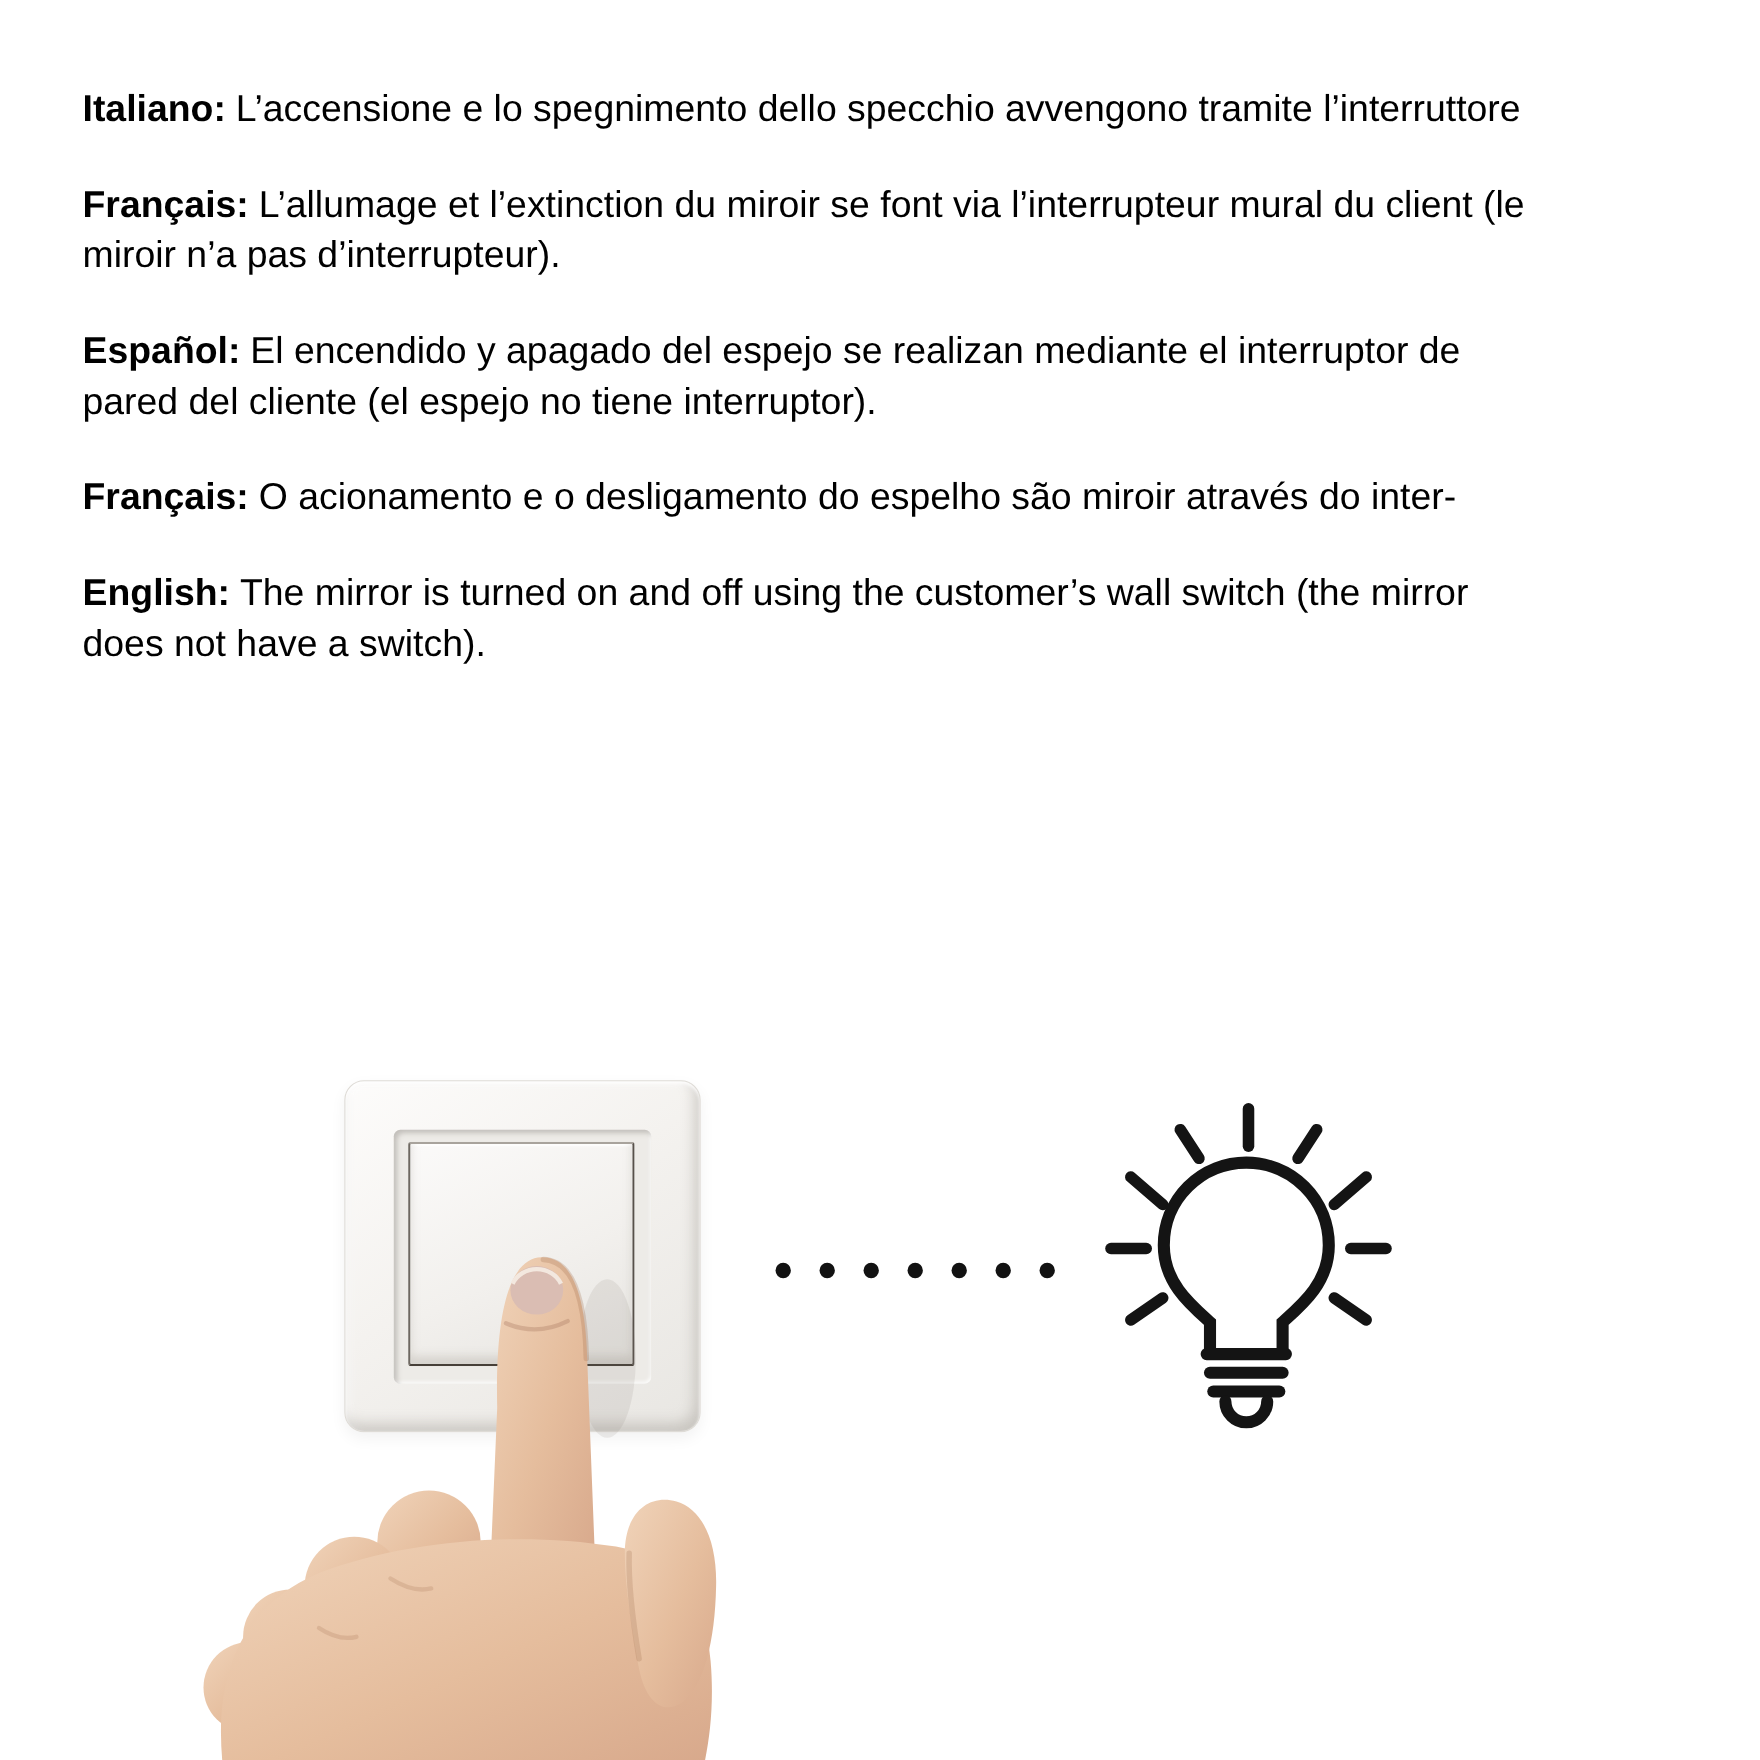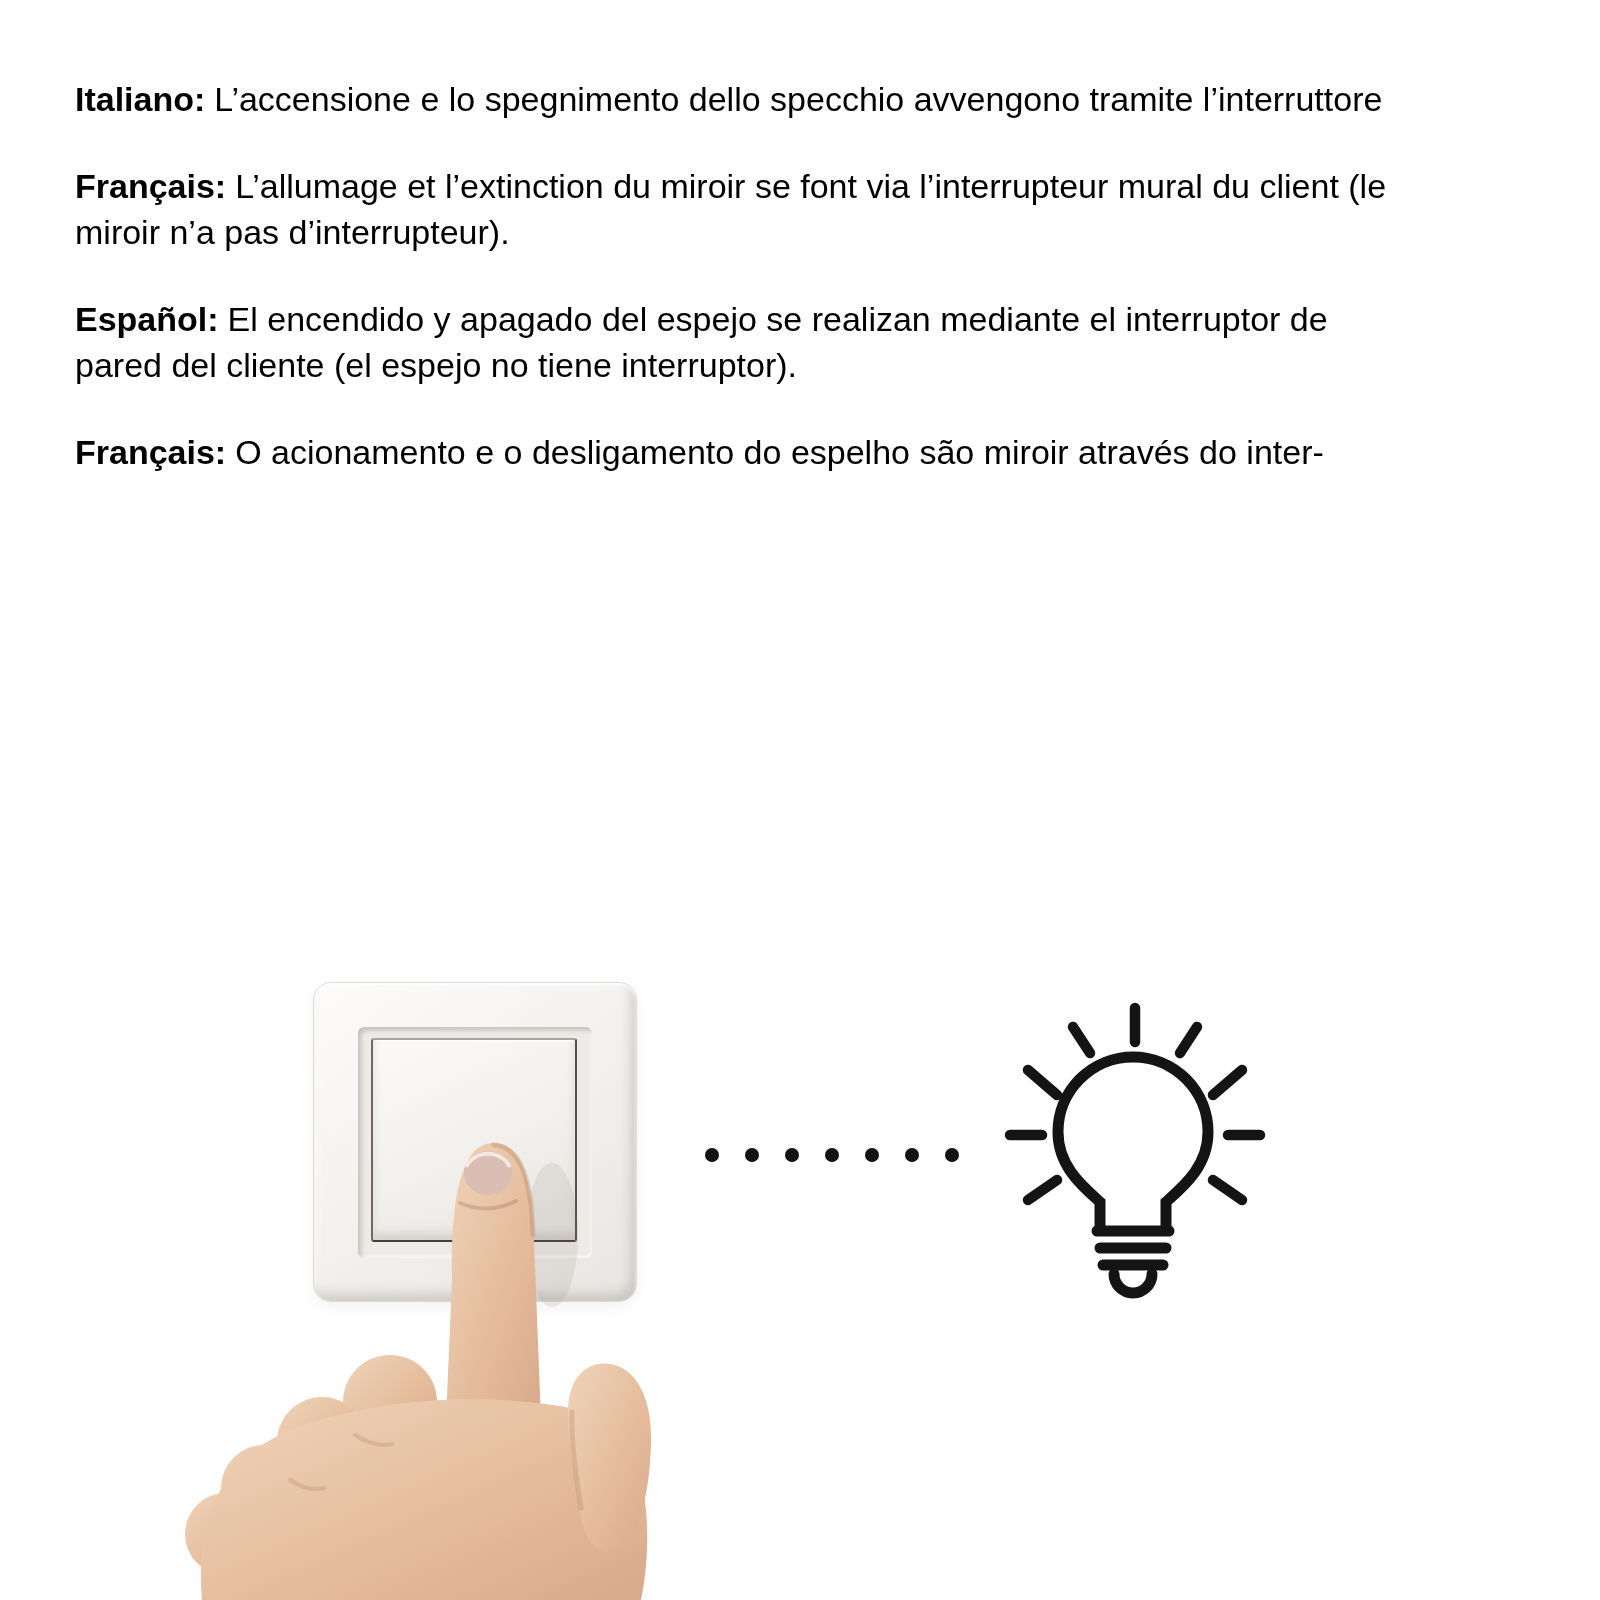--- a/index.html
+++ b/index.html
@@ -53,20 +53,21 @@
 </head>
 <body>
 
 <div class="page">
 
   <div class="text-block">
     <p class="para"><strong>Italiano:</strong><span>L’accensione e lo spegnimento dello specchio avvengono tramite l’interruttore</span><br></p>
     <p class="para"><strong>Français:</strong><span>L’allumage et l’extinction du miroir se font via l’interrupteur mural du client (le</span><br><span>miroir n’a pas d’interrupteur).</span></p>
     <p class="para"><strong>Español:</strong><span>El encendido y apagado del espejo se realizan mediante el interruptor de</span><br><span>pared del cliente (el espejo no tiene interruptor).</span></p>
     <p class="para"><strong>Français:</strong><span>O acionamento e o desligamento do espelho são miroir através do inter-</span><br></p>
+    <p class="para"><strong>English:</strong><span>The mirror is turned on and off using the customer’s wall switch (the mirror</span><br><span>does not have a switch).</span></p>
   </div>
 
   <div>
 
     <div class="plate">
       <div class="recess"></div>
       <div class="rocker"></div>
     </div>
 
     <svg class="hand-svg" viewBox="0 0 540 560">

